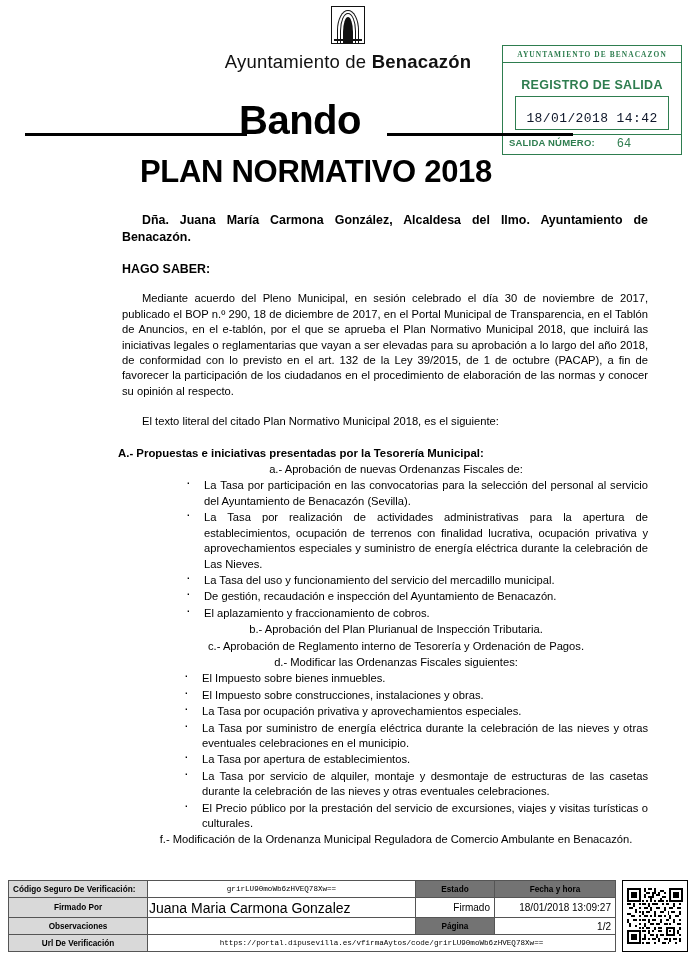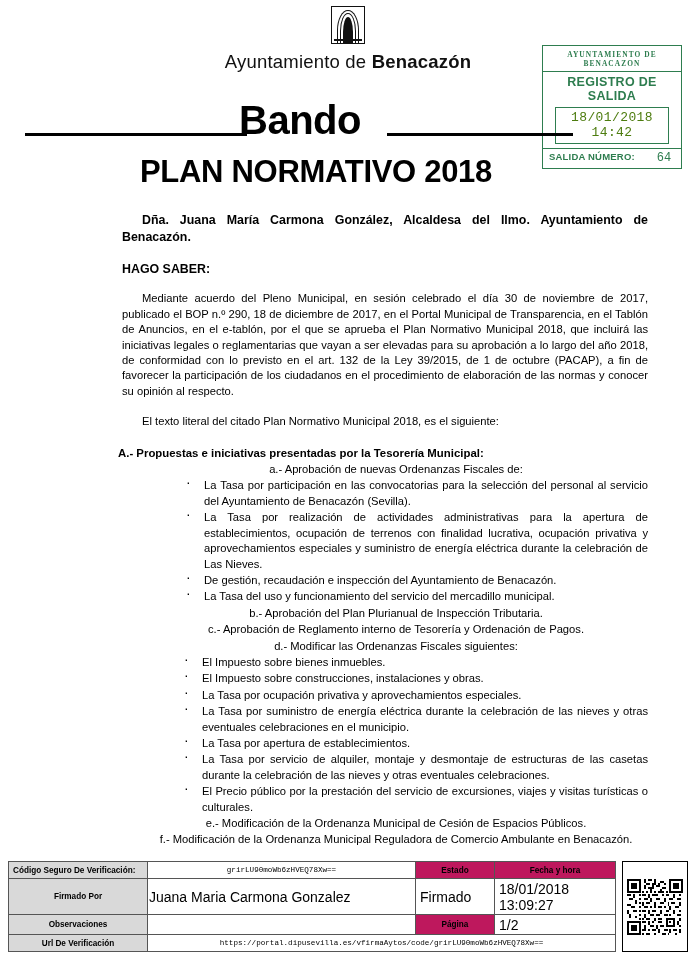--- a/index.html
+++ b/index.html
@@ -82,21 +82,21 @@
     color: #111;
     font-weight: 400;
   }
   .org-name b { font-weight: 700; }
 
   
   .stamp {
     position: absolute;
     right: 14px;
     top: 45px;
-    width: 140px;
+    width: 180px;
     border: 1.4px solid #2e7d4f;
     box-sizing: border-box;
     padding: 2px 0 1px 0;
     background: #ffffff;
   }
   .stamp-top {
     text-align: center;
     font-size: 7.4px;
     color: #2e7d4f;
     letter-spacing: 1.1px;
@@ -105,29 +105,30 @@
     padding: 2px 0 3px;
     border-bottom: 1px solid #2e7d4f;
   }
   .stamp-title {
     text-align: center;
     font-size: 12.5px;
     font-weight: 700;
     color: #2e7d4f;
     padding: 3px 0 4px;
     letter-spacing: 0.3px;
+    margin-top: 12px;
   }
   .stamp-datebox {
     margin: 0 12px 4px 12px;
     border: 1.2px solid #2e7d4f;
     text-align: center;
     font-family: "Liberation Mono", monospace;
     font-size: 13px;
-    color: #4d7c0f;
-    padding: 2px 0 3px;
+    color: #0f172a;
+    padding: 14px 0 3px;
     letter-spacing: 0.4px;
   }
   .stamp-bottom {
     border-top: 1px solid #2e7d4f;
     padding: 2px 6px 2px 6px;
     font-size: 9.5px;
     font-weight: 700;
     color: #2e7d4f;
     display: flex;
     align-items: flex-start;
@@ -282,26 +283,26 @@
     font-family: "Liberation Mono", monospace;
     font-size: 7.6px;
     text-align: center;
   }
   .ftable td.val {
     font-size: 14px;
     text-align: left;
     padding-left: 1px;
   }
   .ftable td.hdr {
-    background: #be185d;
+    background: #737373;
     font-weight: 700;
     text-align: center;
     font-size: 8.2px;
   }
-  .ftable td.cell-c { text-align: left; font-size: 14px; }
+  .ftable td.cell-c { text-align: right; font-size: 10px; }
   .ftable td.url {
     font-family: "Liberation Mono", monospace;
     font-size: 7.6px;
     text-align: center;
     border-radius: 7px;
   }
   .qr-box {
     width: 66px;
     margin-left: 6px;
     border: 1.4px solid #000;
@@ -357,39 +358,39 @@
   <div class="para para-last">Mediante acuerdo del Pleno Municipal, en sesión celebrado el día 30 de noviembre de 2017, publicado el BOP n.º 290, 18 de diciembre de 2017, en el Portal Municipal de Transparencia, en el Tablón de Anuncios, en el e-tablón, por el que se aprueba el Plan Normativo Municipal 2018, que incluirá las iniciativas legales o reglamentarias que vayan a ser elevadas para su aprobación a lo largo del año 2018, de conformidad con lo previsto en el art. 132 de la Ley 39/2015, de 1 de octubre (PACAP), a fin de favorecer la participación de los ciudadanos en el procedimiento de elaboración de las normas y conocer su opinión al respecto.</div>
 
   <div class="para2">El texto literal del citado Plan Normativo Municipal 2018, es el siguiente:</div>
 
   <div class="sec-head">A.- Propuestas e iniciativas presentadas por la Tesorería Municipal:</div>
 
   <div class="sub">a.- Aprobación de nuevas Ordenanzas Fiscales de:</div>
   <ul class="blist">
     <li>La Tasa por participación en las convocatorias para la selección del personal al servicio del Ayuntamiento de Benacazón (Sevilla).</li>
     <li>La Tasa por realización de actividades administrativas para la apertura de establecimientos, ocupación de terrenos con finalidad lucrativa, ocupación privativa y aprovechamientos especiales y suministro de energía eléctrica durante la celebración de Las Nieves.</li>
+    <li>La Tasa del uso y funcionamiento del servicio del mercadillo municipal.</li>
     <li>De gestión, recaudación e inspección del Ayuntamiento de Benacazón.</li>
-    <li>La Tasa del uso y funcionamiento del servicio del mercadillo municipal.</li>
+    <li>El aplazamiento y fraccionamiento de cobros.</li>
   </ul>
 
   <div class="sub">b.- Aprobación del Plan Plurianual de Inspección Tributaria.</div>
   <div class="sub">c.- Aprobación de Reglamento interno de Tesorería y Ordenación de Pagos.</div>
   <div class="sub">d.- Modificar las Ordenanzas Fiscales siguientes:</div>
 
   <ul class="blist blist2">
     <li>El Impuesto sobre bienes inmuebles.</li>
     <li>El Impuesto sobre construcciones, instalaciones y obras.</li>
     <li>La Tasa por ocupación privativa y aprovechamientos especiales.</li>
     <li>La Tasa por suministro de energía eléctrica durante la celebración de las nieves y  otras eventuales celebraciones en el municipio.</li>
     <li>La Tasa por apertura de establecimientos.</li>
     <li>La Tasa por servicio de alquiler, montaje y desmontaje de estructuras de las casetas durante la celebración de las nieves y otras eventuales celebraciones.</li>
     <li>El Precio público por la prestación del servicio de excursiones, viajes y visitas turísticas o culturales.</li>
   </ul>
 
-  <div class="sub">e.- Modificación de la Ordenanza Municipal de Cesión de Espacios Públicos.</div>
   <div class="sub">f.- Modificación de la Ordenanza Municipal Reguladora de Comercio Ambulante en Benacazón.</div>
 </div>
 
 <div class="footer">
   <table class="ftable">
     <tbody>
         <tr>
       <td class="lbl lbl-left">Código Seguro De Verificación:</td>
       <td class="mono">grirLU90moWb6zHVEQ78Xw==</td>
       <td class="hdr" style="width:70px">Estado</td>

